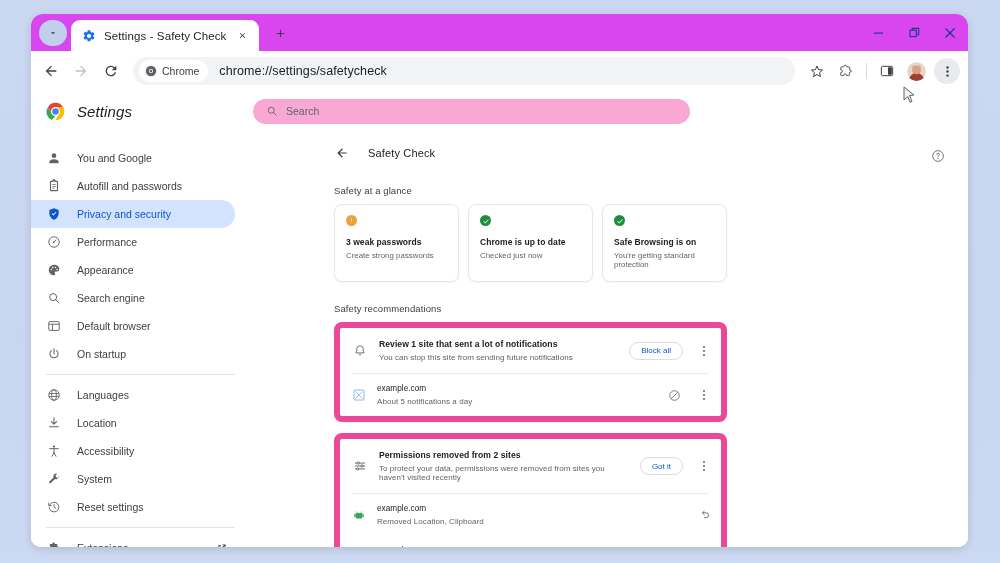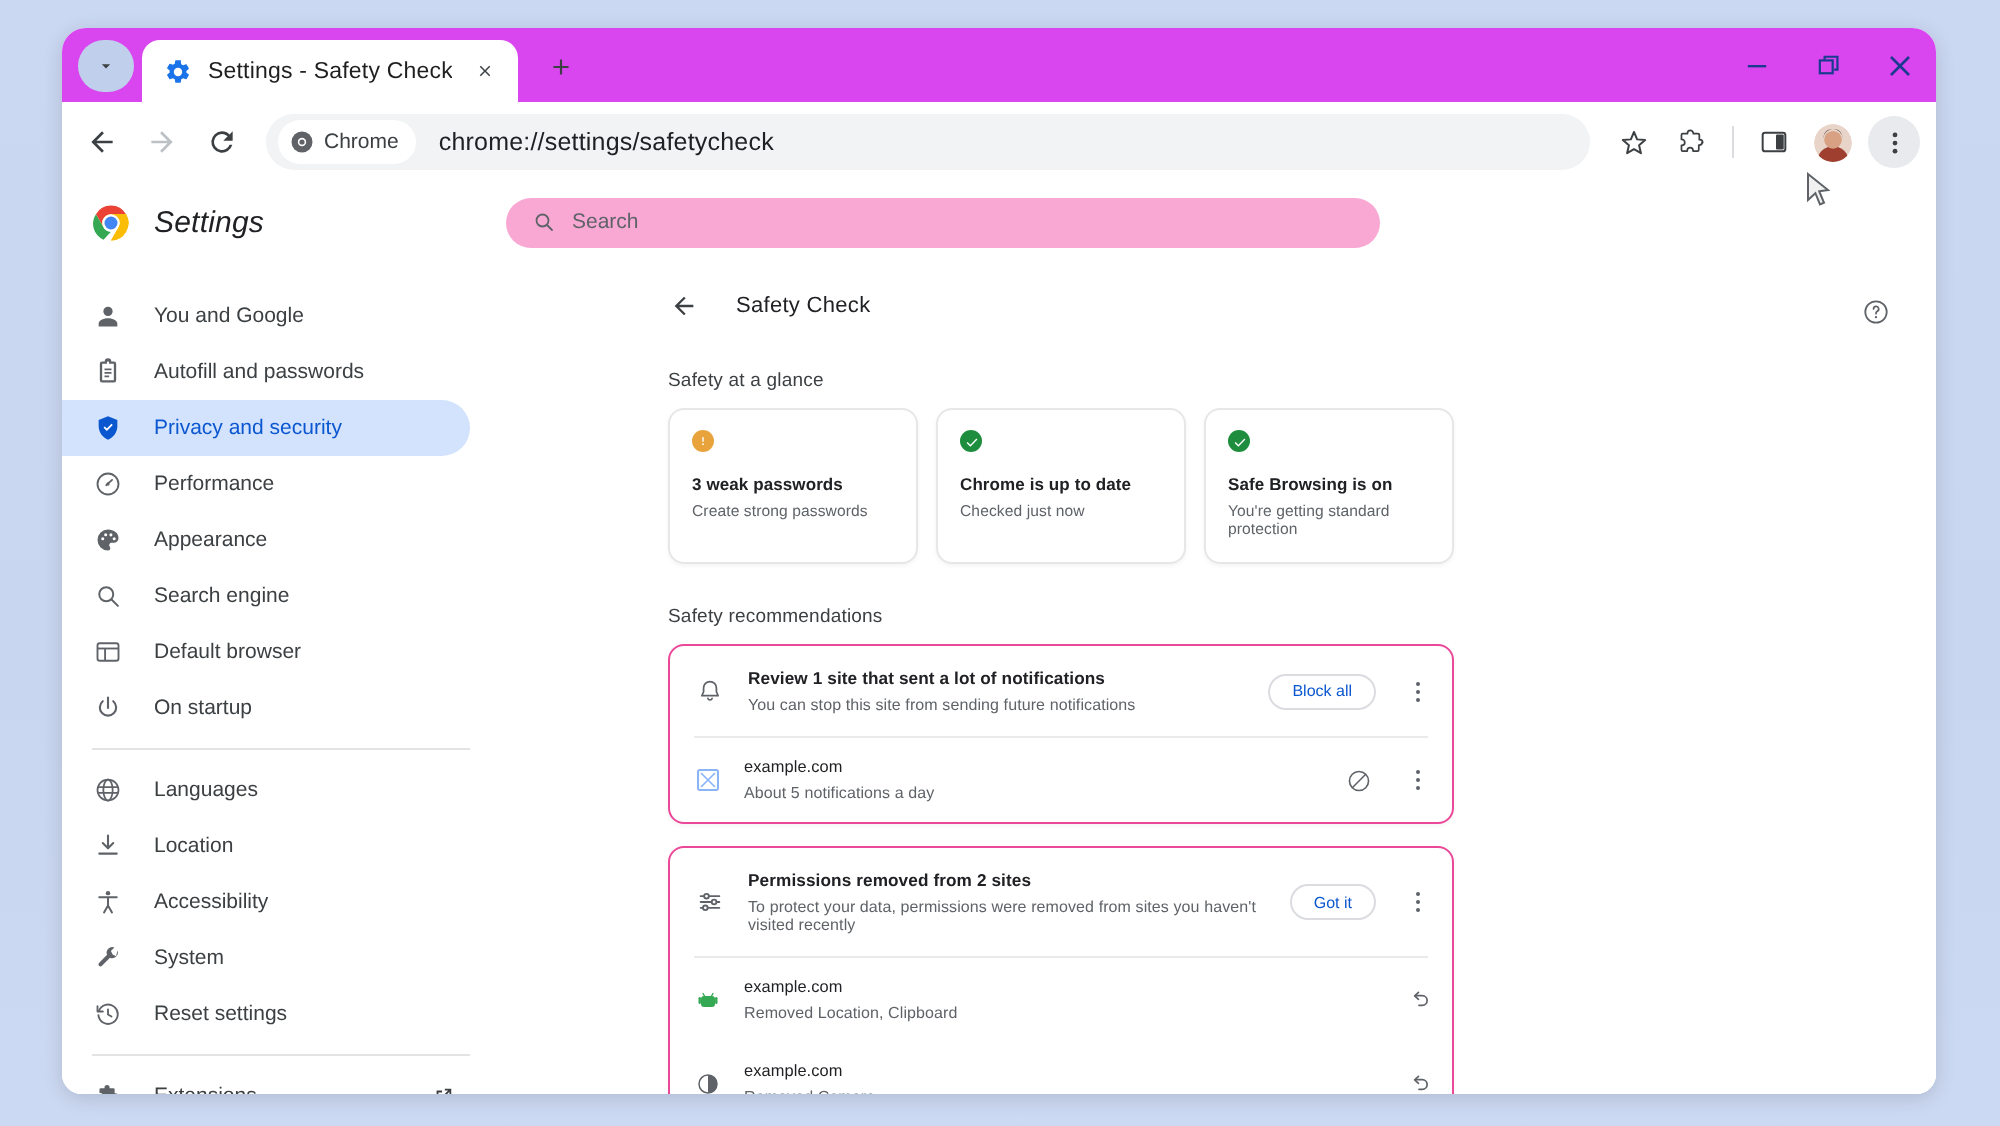--- a/index.html
+++ b/index.html
@@ -243,21 +243,21 @@
     box-shadow: 0 1px 2px rgba(60,64,67,.06);
   }
   .badge { width: 11px; height: 11px; border-radius: 50%; display:flex; align-items:center; justify-content:center; }
   .badge-warn { background: #e8a33d; }
   .badge-ok { background: #1e8e3e; }
   .glance-title { font-size: 8.5px; font-weight: bold; color: #202124; margin-top: 11px; letter-spacing: .05px;}
   .glance-sub { font-size: 7.8px; color: #5f6368; margin-top: 4px; letter-spacing: .05px; }
 
   .rec-card {
     background: #ffffff;
-    border: 1px solid #ec4899;
+    border: 6px solid #ec4899;
     border-radius: 8px;
     margin-bottom: 11px;
     box-shadow: 0 1px 2px rgba(60,64,67,.06);
     overflow: hidden;
   }
   .rec-header {
     display: flex; align-items: center;
     padding: 11px 8px 11px 12px;
     gap: 12px;
   }

